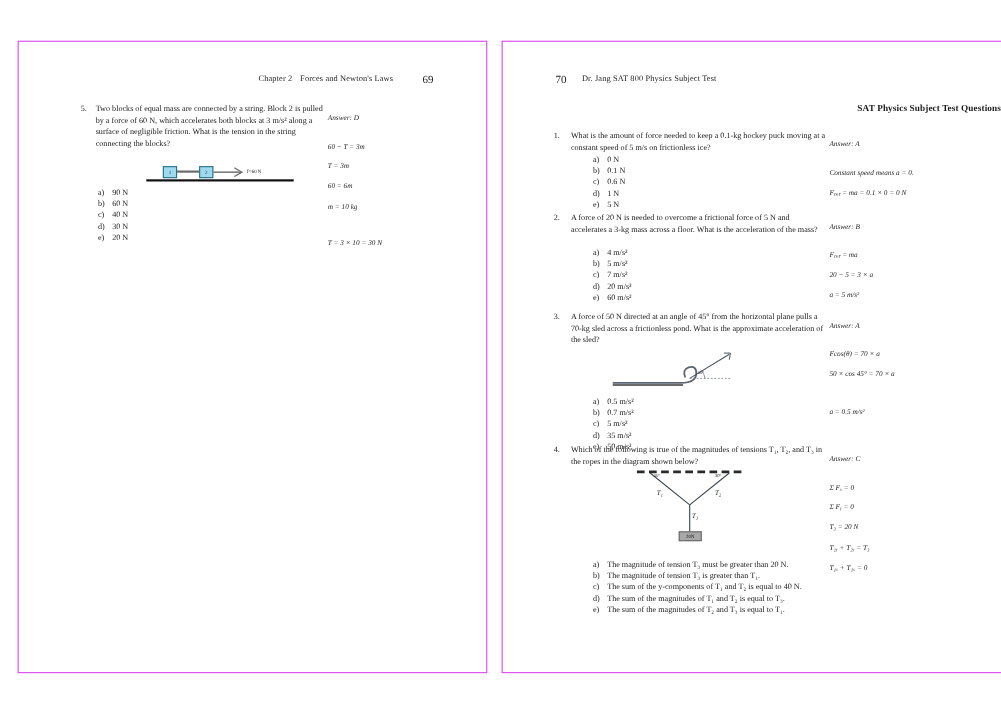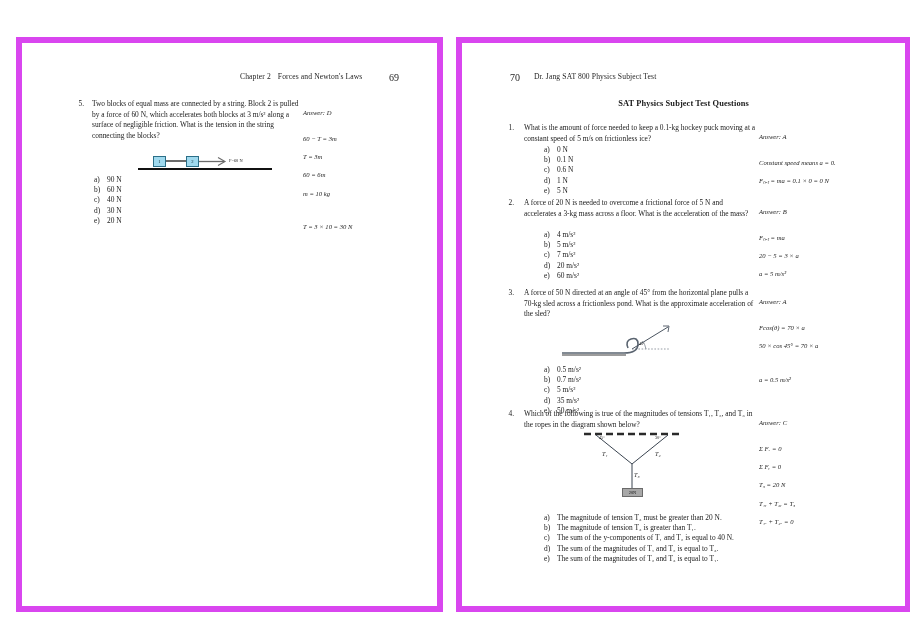--- a/index.html
+++ b/index.html
@@ -12,21 +12,21 @@
   }
   .viewer {
     position: absolute;
     left: 0; top: 0;
     width: 910px; height: 644px;
     background: #ffffff;
   }
   .page {
     position: absolute;
     background: #ffffff;
-    border: 6px solid #d946ef;
+    border: 1px solid #d946ef;
     box-sizing: border-box;
   }
   #page-left  { left: 16px;  top: 37px; width: 427px; height: 575px; }
   #page-right { left: 456px; top: 37px; width: 455px; height: 575px; }
 
   
   .runhead {
     position: absolute;
     font-size: 7.6px;
     letter-spacing: .12px;
@@ -174,21 +174,21 @@
       <span class="mathline">T = 3 × 10 = 30 N</span>
     </div>
 
   </div>
 
   <div class="page" id="page-right">
 
     <div class="folio" style="left:48px; top:29px;">70</div>
     <div class="runhead" style="left:72px; top:29px;">Dr. Jang SAT 800 Physics Subject Test</div>
 
-    <div class="centered-title" style="left:0; top:56px;">SAT Physics Subject Test Questions</div>
+    <div class="centered-title" style="left:0; top:56px;text-align:right;">SAT Physics Subject Test Questions</div>
 
     <div class="qnum" style="left:38px; top:80px;">1.</div>
     <div class="qbody" style="left:62px; top:80px; width:233px;">What is the amount of force needed to keep a 0.1-kg hockey puck moving at a constant speed of 5 m/s on frictionless ice?</div>
     <div class="choices" style="left:82px; top:102px; width:140px;">
       <div class="row">
           <span class="lbl">a)</span>
           <span class="txt">0 N</span>
         </div>
       <div class="row">
           <span class="lbl">b)</span>

